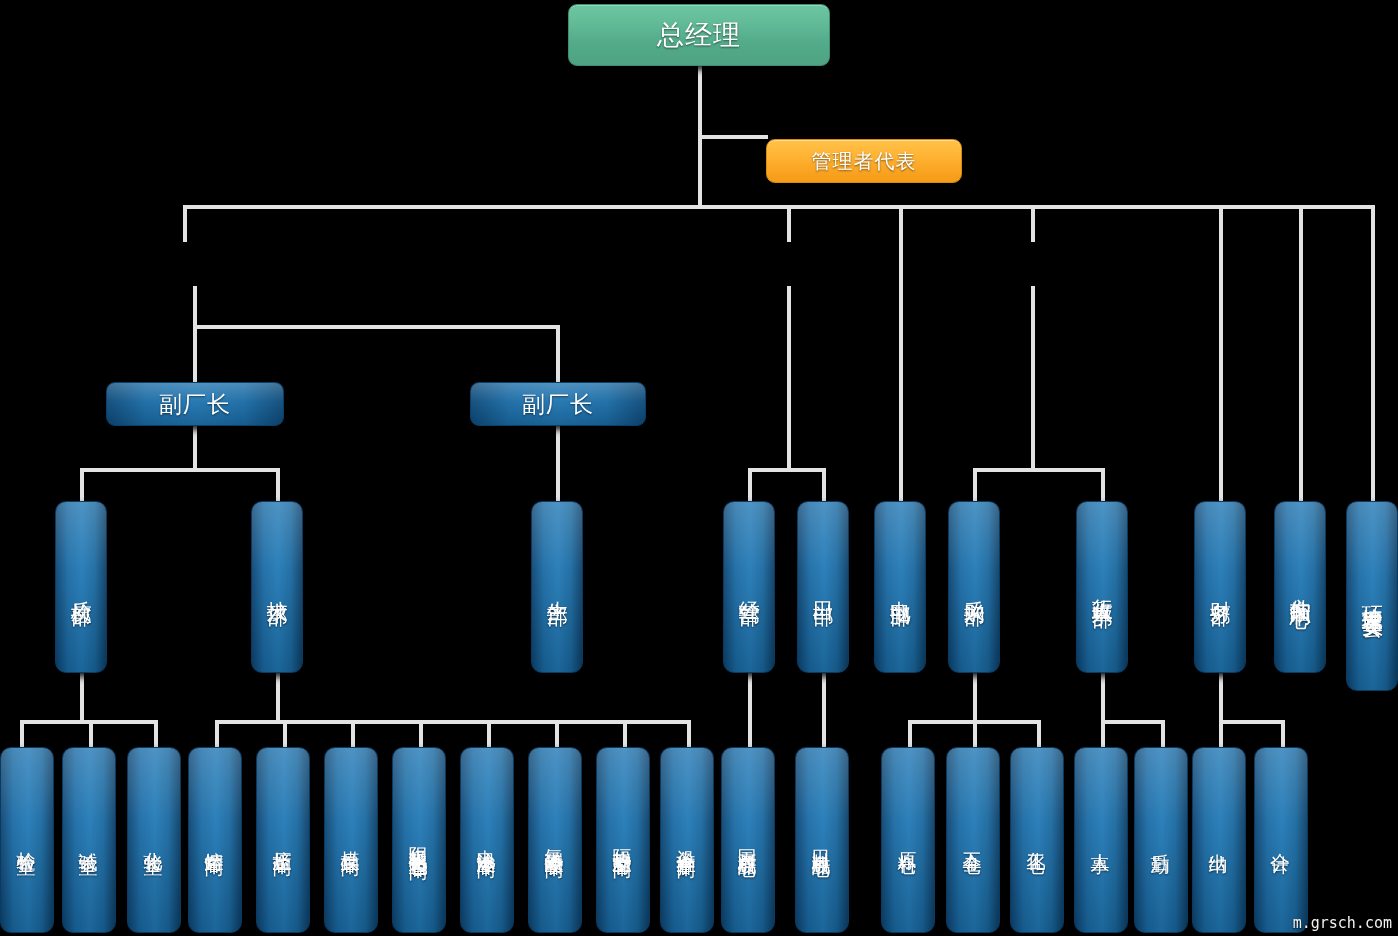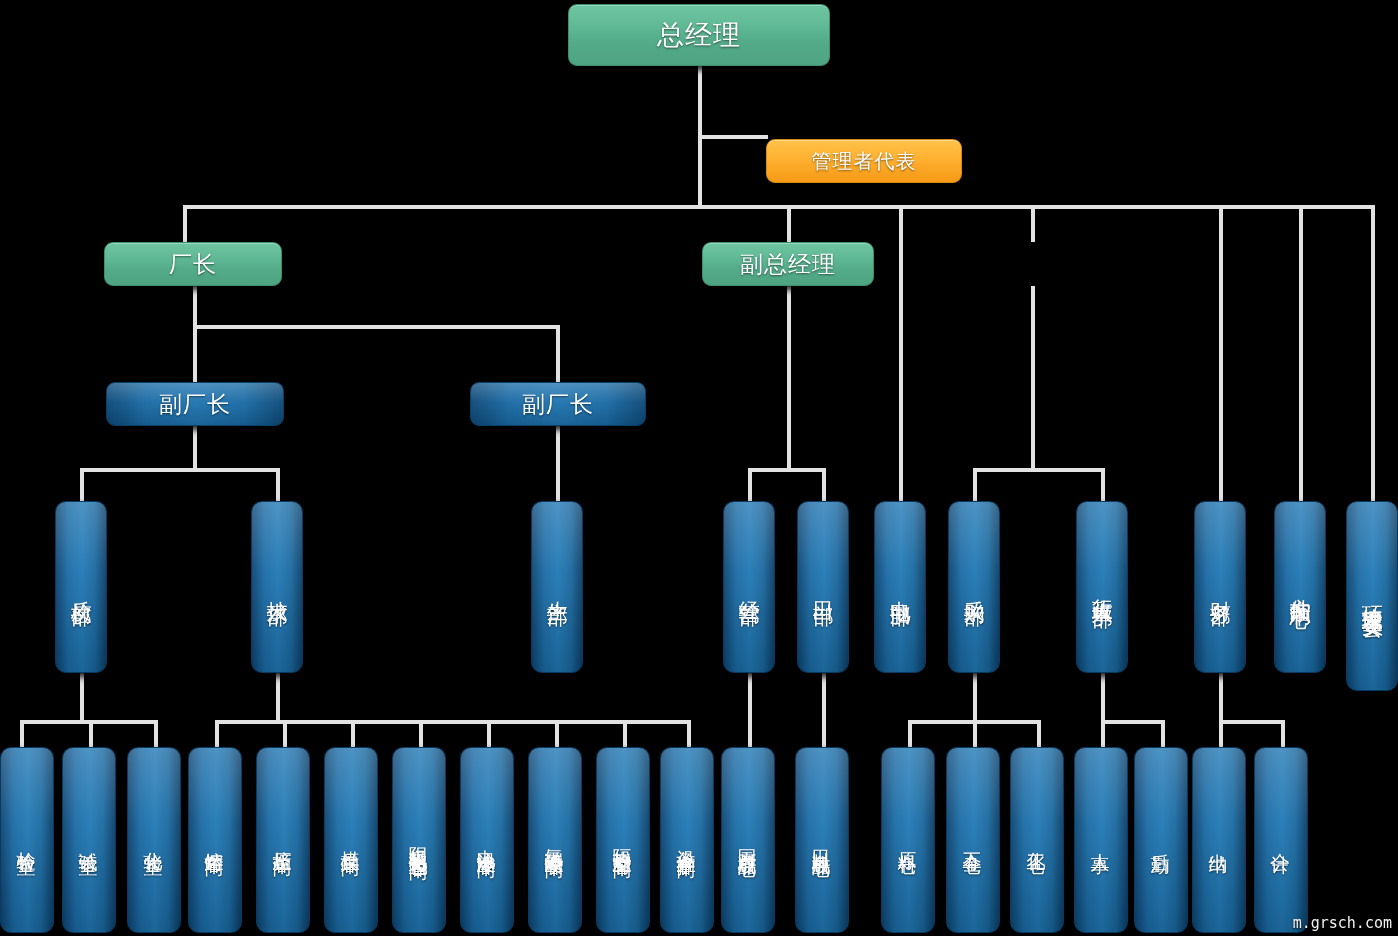--- a/index.html
+++ b/index.html
@@ -166,27 +166,21 @@
   <div class="ln v" style="left:1281px;top:720px;height:27px;"></div>
 
   <div class="node wide green" style="left:568px;top:4px;width:262px;height:62px;font-size:27px;">
     <span>总经理</span>
   </div>
 
   <div class="node wide orange" style="left:766px;top:114px;width:196px;height:44px;font-size:20px;margin-top:25px;">
     <span>管理者代表</span>
   </div>
 
-  <div class="node wide green" style="left:104px;top:242px;width:178px;height:44px;">
-    <span>厂长</span>
-  </div>
-
-  <div class="node wide green" style="left:702px;top:242px;width:172px;height:44px;">
-    <span>副总经理</span>
-  </div>
+
 
 
   <div class="node wide blue" style="left:106px;top:382px;width:178px;height:44px;">
     <span>副厂长</span>
   </div>
 
   <div class="node wide blue" style="left:470px;top:382px;width:176px;height:44px;">
     <span>副厂长</span>
   </div>
 

